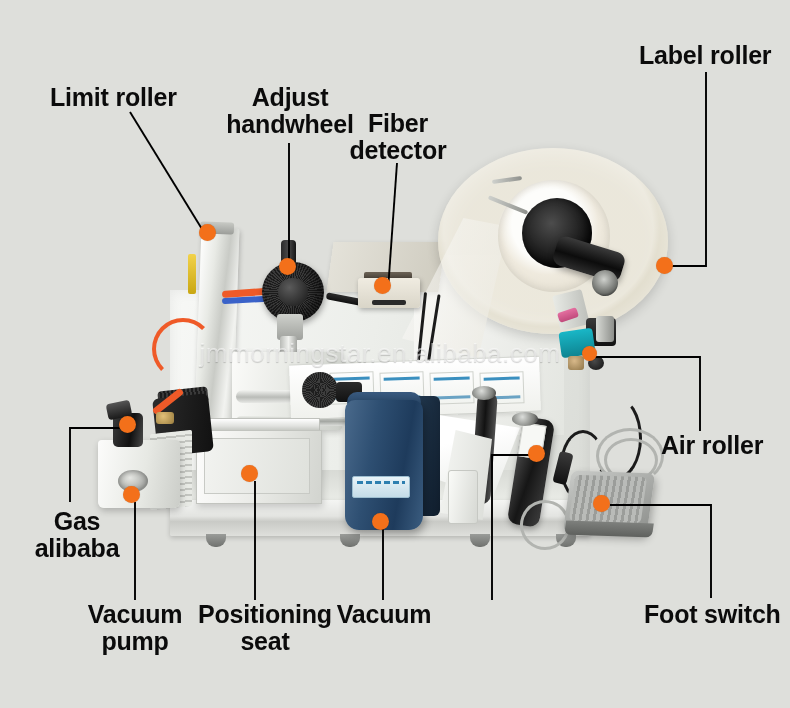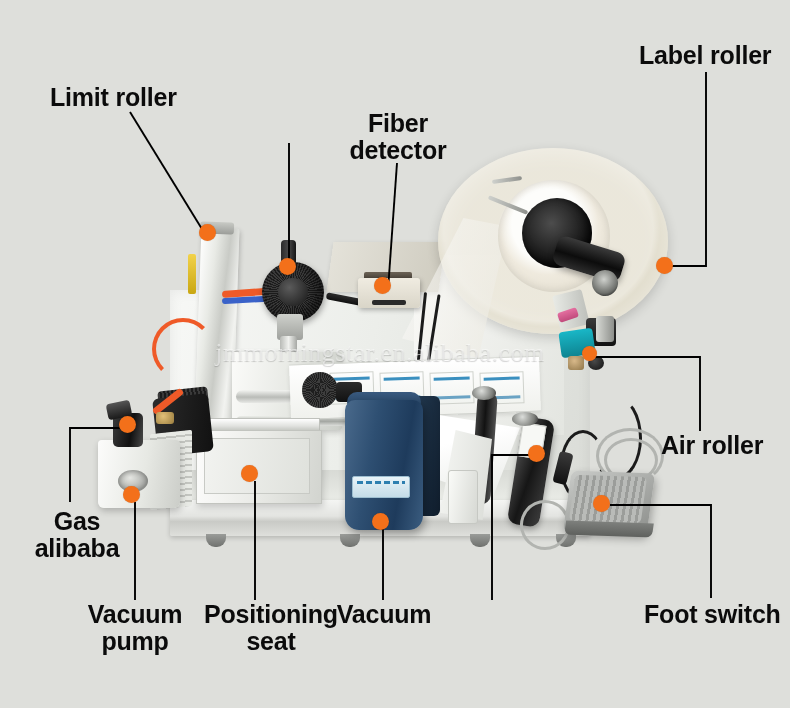--- a/index.html
+++ b/index.html
@@ -451,21 +451,21 @@
     border-radius: 50%;
     background: transparent;
   }
 
   
   .watermark {
     position: absolute;
     left: 170px; top: 338px;
     width: 420px;
     text-align: center;
-    font-family: Liberation Serif, serif;
+    font-family: Liberation Sans, sans-serif;
     font-size: 26px;
     color: rgba(255,255,255,0.55);
     text-shadow: 0 1px 1px rgba(0,0,0,0.18);
     letter-spacing: 0.5px;
     white-space: nowrap;
     pointer-events: none;
   }
 </style>
 </head>
 <body>
@@ -611,34 +611,36 @@
   <div class="dot sm" style="left:582px; top:346px;"></div>
   <div class="dot" style="left:119px; top:416px;"></div>
   <div class="dot" style="left:123px; top:486px;"></div>
   <div class="dot" style="left:241px; top:465px;"></div>
   <div class="dot" style="left:372px; top:513px;"></div>
   <div class="dot" style="left:528px; top:445px;"></div>
   <div class="dot" style="left:593px; top:495px;"></div>
 
   <div class="callout lft" style="left:50px;  top:84px;  width:190px;">Limit roller</div>
 
+  <div class="callout ctr" style="left:212px; top:84px;  width:156px;">Adjust
+handwheel</div>
 
   <div class="callout ctr" style="left:337px; top:110px; width:122px;">Fiber
 detector</div>
 
   <div class="callout lft" style="left:639px; top:42px;  width:160px;">Label roller</div>
 
   <div class="callout lft" style="left:661px; top:432px; width:130px;">Air roller</div>
 
   <div class="callout lft" style="left:644px; top:601px; width:150px;">Foot switch</div>
 
 
   <div class="callout ctr" style="left:334px; top:601px; width:100px;">Vacuum</div>
 
-  <div class="callout ctr" style="left:196px; top:601px; width:150px;">Positioning
+  <div class="callout ctr" style="left:190px; top:601px; width:150px;">Positioning
 seat</div>
 
   <div class="callout ctr" style="left:72px;  top:601px; width:126px;">Vacuum
 pump</div>
 
   <div class="callout ctr" style="left:22px;  top:508px; width:110px;">Gas
 alibaba</div>
 
 </div>
 

